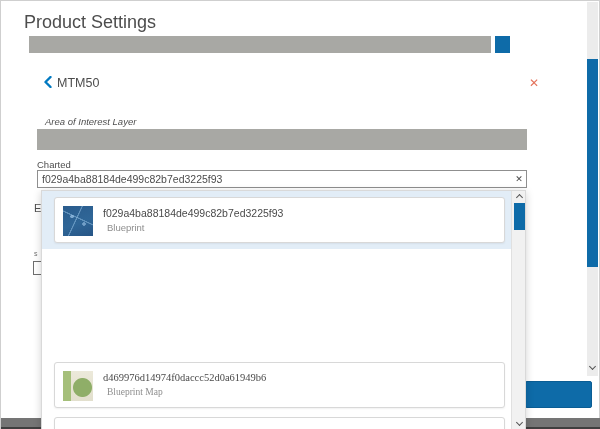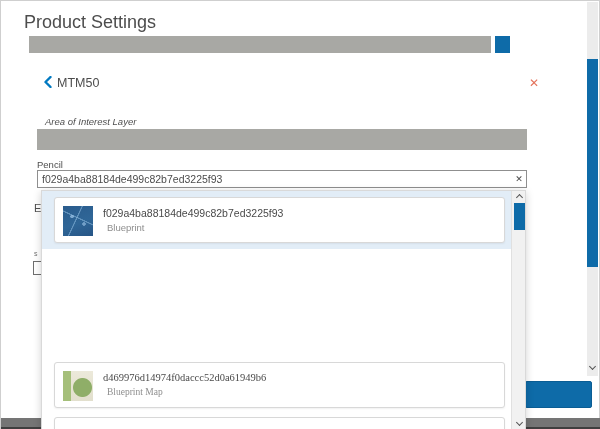--- a/index.html
+++ b/index.html
@@ -169,21 +169,21 @@
     <svg width="8" height="12" viewBox="0 0 8 12">
       <polyline points="6.5,1 1.5,6 6.5,11" fill="none" stroke="#0079c1" stroke-width="2.4" stroke-linecap="round" stroke-linejoin="round"></polyline>
     </svg>
     <span class="back-label">MTM50</span>
   </div>
   <div class="close-x">✕</div>
 
   <div class="field-label aoi-label">Area of Interest Layer</div>
   <div class="aoi-bar"></div>
 
-  <div class="field-label basemap-label">Pencil</div>
+  <div class="field-label basemap-label">Charted</div>
   <input class="basemap-input" type="text" value="f029a4ba88184de499c82b7ed3225f93" style="">
   <div class="input-clear">✕</div>
 
   <div class="frag-e">E</div>
   <div class="frag-s">s</div>
   <div class="frag-checkbox"></div>
 
   <div class="footer-bar"></div>
   <div class="primary-button"></div>
 

